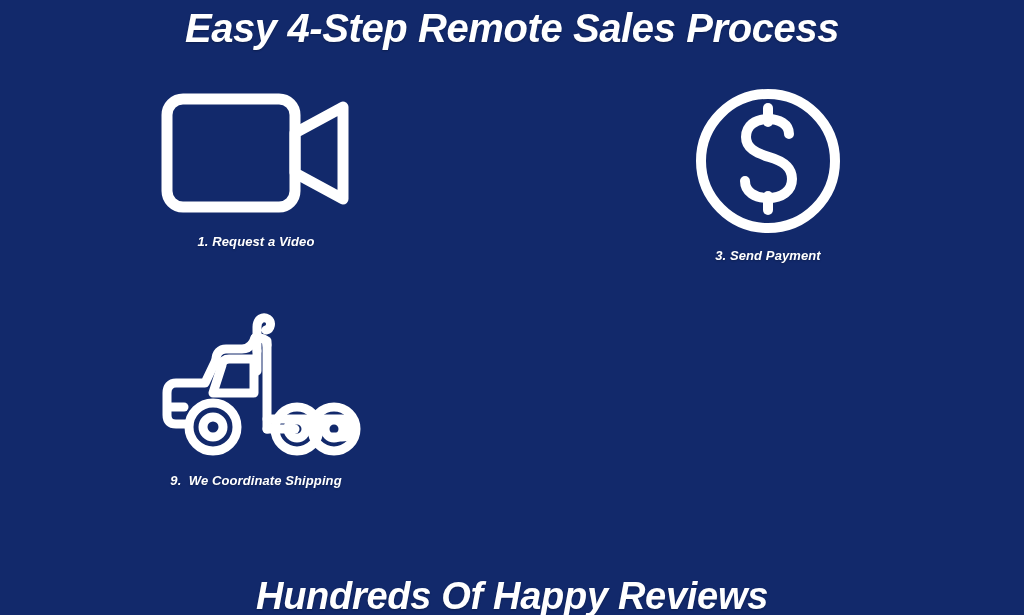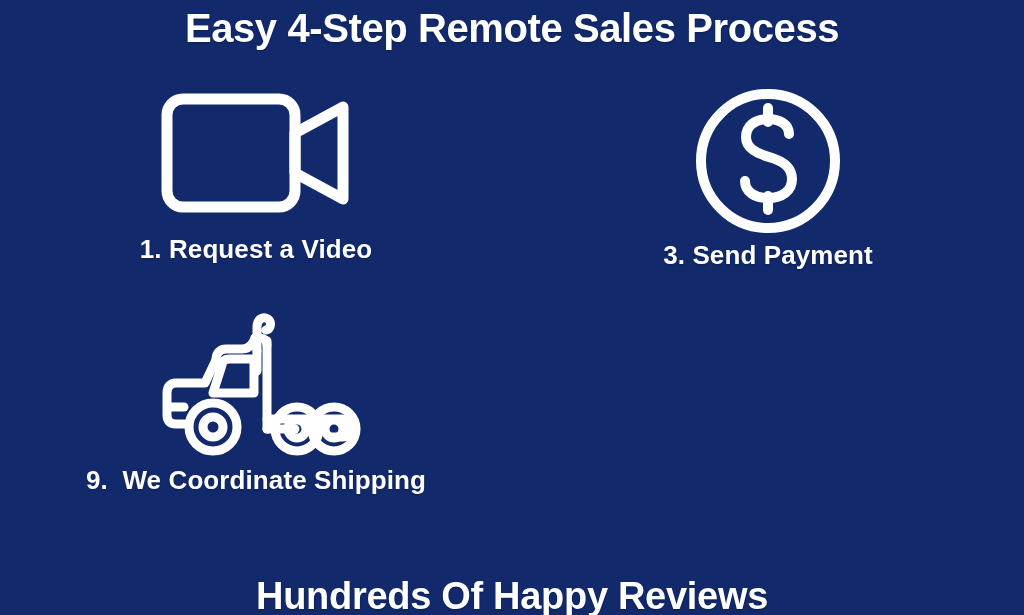--- a/index.html
+++ b/index.html
@@ -16,20 +16,21 @@
     font-family: "Liberation Sans", sans-serif;
     color: #ffffff;
     position: relative;
   }
 
   .infographic {
     position: relative;
     width: 856px;
     height: 615px;
     background: #12296b;
+    font-style: italic;
   }
 
   
   .headline {
     position: absolute;
     top: 4px;
     left: 0;
     width: 1024px;
     text-align: center;
     font-size: 40px;
@@ -67,37 +68,37 @@
     justify-content: center;
   }
 
   .step-icon svg {
     display: block;
     overflow: visible;
   }
 
   .step-label {
     margin-top: 16px;
-    font-size: 26px;
+    font-size: 13px;
     font-weight: bold;
     letter-spacing: 0.1px;
     color: #ffffff;
     text-shadow: 0 1px 2px rgba(0,0,0,0.25);
     white-space: pre;
     text-align: center;
   }
 
   
   .step-1 .step-icon { height: 130px; }
   .step-2 .step-icon { height: 130px; }
   .step-3 .step-icon { padding-top: 6px; }
   .step-4 .step-icon { padding-top: 6px; }
 
   .step-3 .step-label,
-  .step-4 .step-label { margin-top: 12px; }
+  .step-4 .step-label { margin-top: 20px; }
 
   
   .footer-headline {
     position: absolute;
     bottom: -4px;
     left: 0;
     width: 1024px;
     text-align: center;
     font-size: 38px;
     font-weight: bold;

